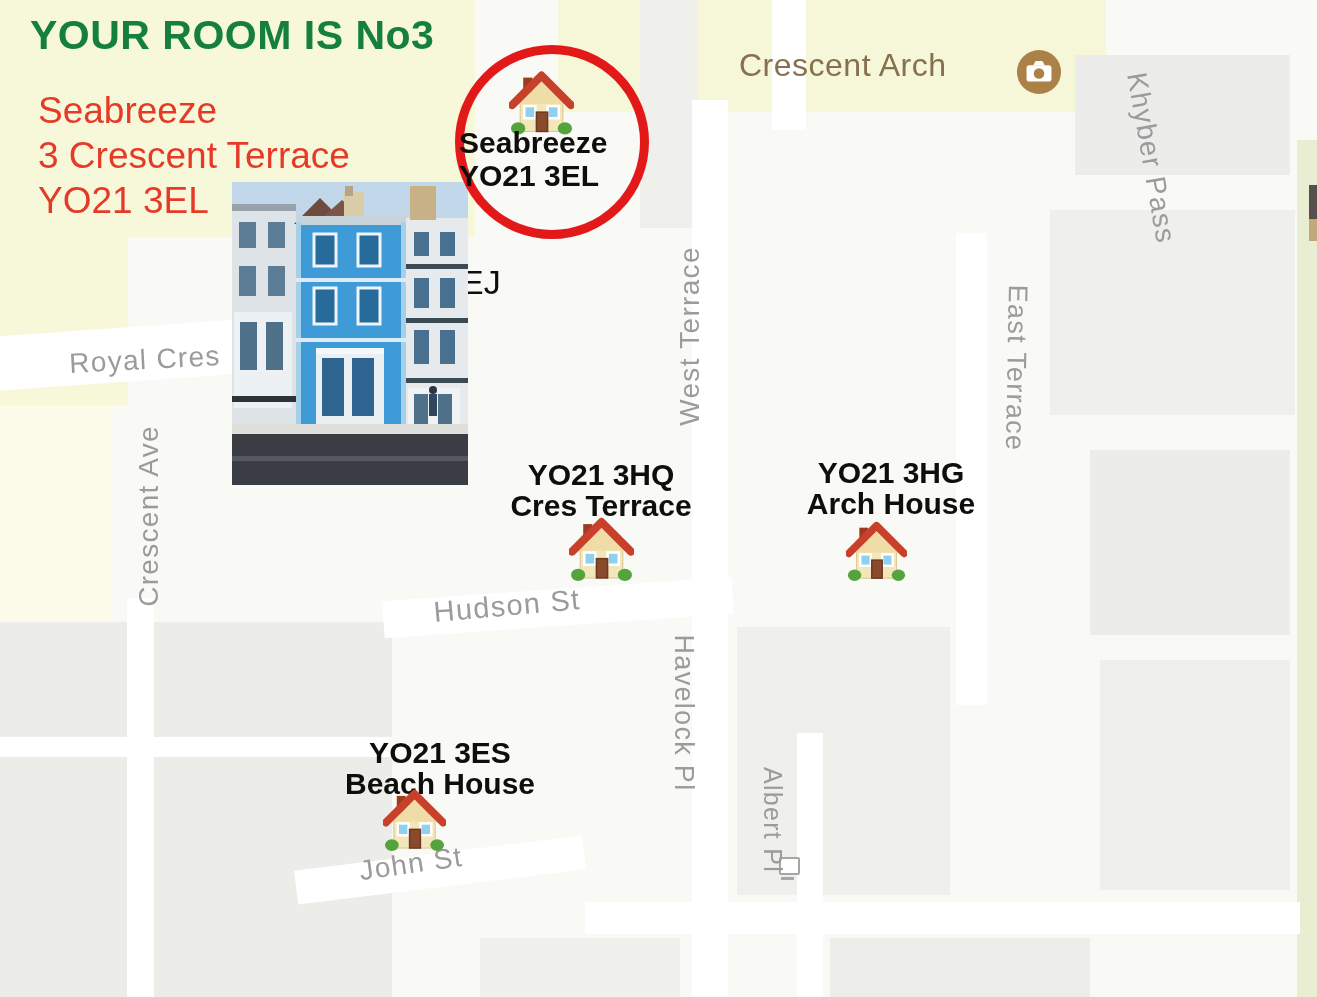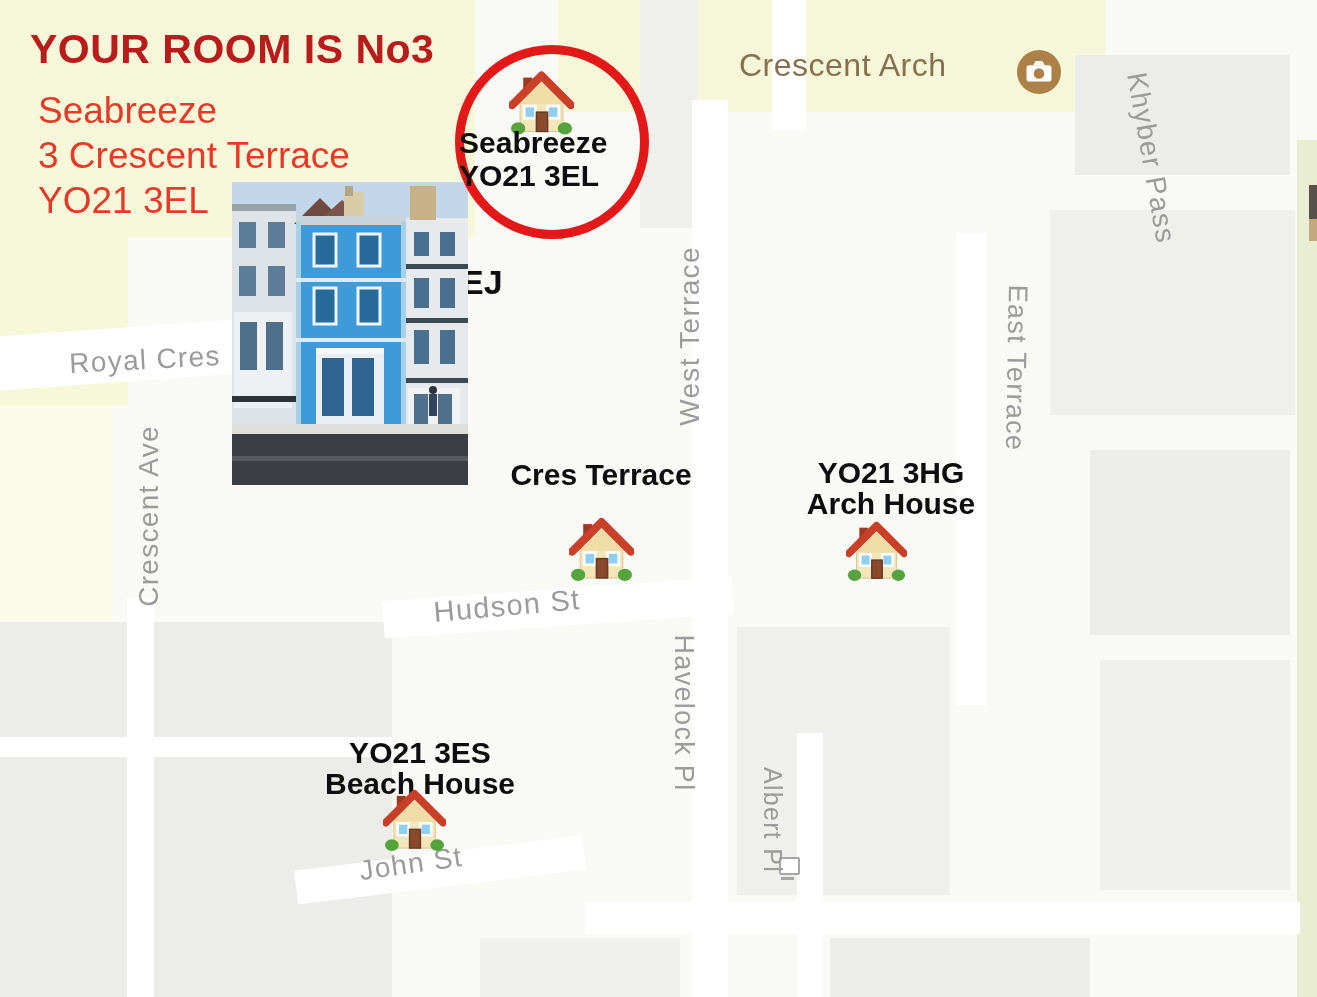--- a/index.html
+++ b/index.html
@@ -47,46 +47,46 @@
   .st-crescent{left:149px;top:516px;transform:translate(-50%,-50%) rotate(-90deg);font-size:28px;}
   .st-west    {left:690px;top:336px;transform:translate(-50%,-50%) rotate(-90deg);font-size:28px;}
   .st-east    {left:1016px;top:368px;transform:translate(-50%,-50%) rotate(91deg);font-size:27px;}
   .st-khyber  {left:1151px;top:158px;transform:translate(-50%,-50%) rotate(80deg);font-size:28px;}
   .st-hudson  {left:507px;top:606px;transform:translate(-50%,-50%) rotate(-5deg);font-size:29px;}
   .st-havelock{left:683px;top:713px;transform:translate(-50%,-50%) rotate(90deg);font-size:27px;}
   .st-albert  {left:772px;top:820px;transform:translate(-50%,-50%) rotate(90deg);font-size:25px;}
   .st-john    {left:411px;top:864px;transform:translate(-50%,-50%) rotate(-8deg);font-size:28px;}
 
   
-  .heading{left:30px;top:26px;font-size:41px;font-weight:700;color:#b91c1c;letter-spacing:0.5px;z-index:5;white-space:nowrap;}
+  .heading{left:30px;top:12px;font-size:41px;font-weight:700;color:#15803d;letter-spacing:0.5px;z-index:5;white-space:nowrap;}
   .address{left:38px;top:88px;font-size:37px;color:#e63a28;line-height:45px;z-index:5;white-space:nowrap;}
 
   
   .circle{left:455px;top:45px;width:176px;height:176px;border:9px solid #e31818;border-radius:50%;z-index:4;}
   .circle-label{left:459px;top:126px;font-size:30px;font-weight:700;line-height:33px;color:#0e0e0e;z-index:5;white-space:nowrap;}
 
   
   .poi-label{left:739px;top:47px;font-size:32px;color:#86704e;letter-spacing:0.5px;z-index:2;white-space:nowrap;}
   .poi-cam{left:1016px;top:49px;width:46px;height:46px;z-index:2;}
 
   
   .prop{position:absolute;transform:translateX(-50%);text-align:center;font-weight:700;color:#0e0e0e;
         font-size:30px;line-height:31px;white-space:nowrap;z-index:5;}
   .p-abbey{left:601px;top:459px;}
   .p-town {left:891px;top:457px;}
-  .p-beach{left:420px;top:737px;text-align:center;}
+  .p-beach{left:440px;top:737px;text-align:center;}
   .house{position:absolute;z-index:5;}
   .h-seabreeze{left:509px;top:68px;width:65px;height:70px;}
   .h-abbey{left:569px;top:516px;width:65px;height:67px;}
   .h-town {left:846px;top:520px;width:61px;height:63px;}
   .h-beach{left:383px;top:788px;width:63px;height:65px;}
 
   
   .photo{left:232px;top:182px;width:236px;height:303px;z-index:3;position:absolute;}
-  .partial{left:461px;top:263px;font-size:34px;font-weight:700;color:#0e0e0e;z-index:2;white-space:nowrap;}
+  .partial{left:461px;top:263px;font-size:34px;font-weight:400;color:#0e0e0e;z-index:2;white-space:nowrap;}
 </style>
 </head>
 <body>
 
 <svg width="0" height="0" style="position:absolute">
   <defs>
     <symbol id="sym-house" viewBox="0 0 64 64">
       <rect x="14" y="7" width="9" height="18" fill="#9c3a22"></rect>
       <rect x="11" y="29" width="42" height="31" rx="1" fill="#f3e6b8" stroke="#d9c694" stroke-width="1"></rect>
       <path d="M8 33 L32 11 L56 33 Z" fill="#f0dca6"></path>
@@ -217,20 +217,21 @@
     <div>Seabreeze</div>
     <div>YO21 3EL</div>
   </div>
 
   <div class="abs poi-label">Crescent Arch</div>
   <svg class="abs poi-cam" viewBox="0 0 48 48">
       <use href="#sym-camera"></use>
     </svg>
 
   <div class="prop p-abbey">
+    <div>YO21 3HQ</div>
     <div>Cres Terrace</div>
   </div>
   <svg class="house h-abbey">
       <use href="#sym-house"></use>
     </svg>
 
   <div class="prop p-town">
     <div>YO21 3HG</div>
     <div>Arch House</div>
   </div>

